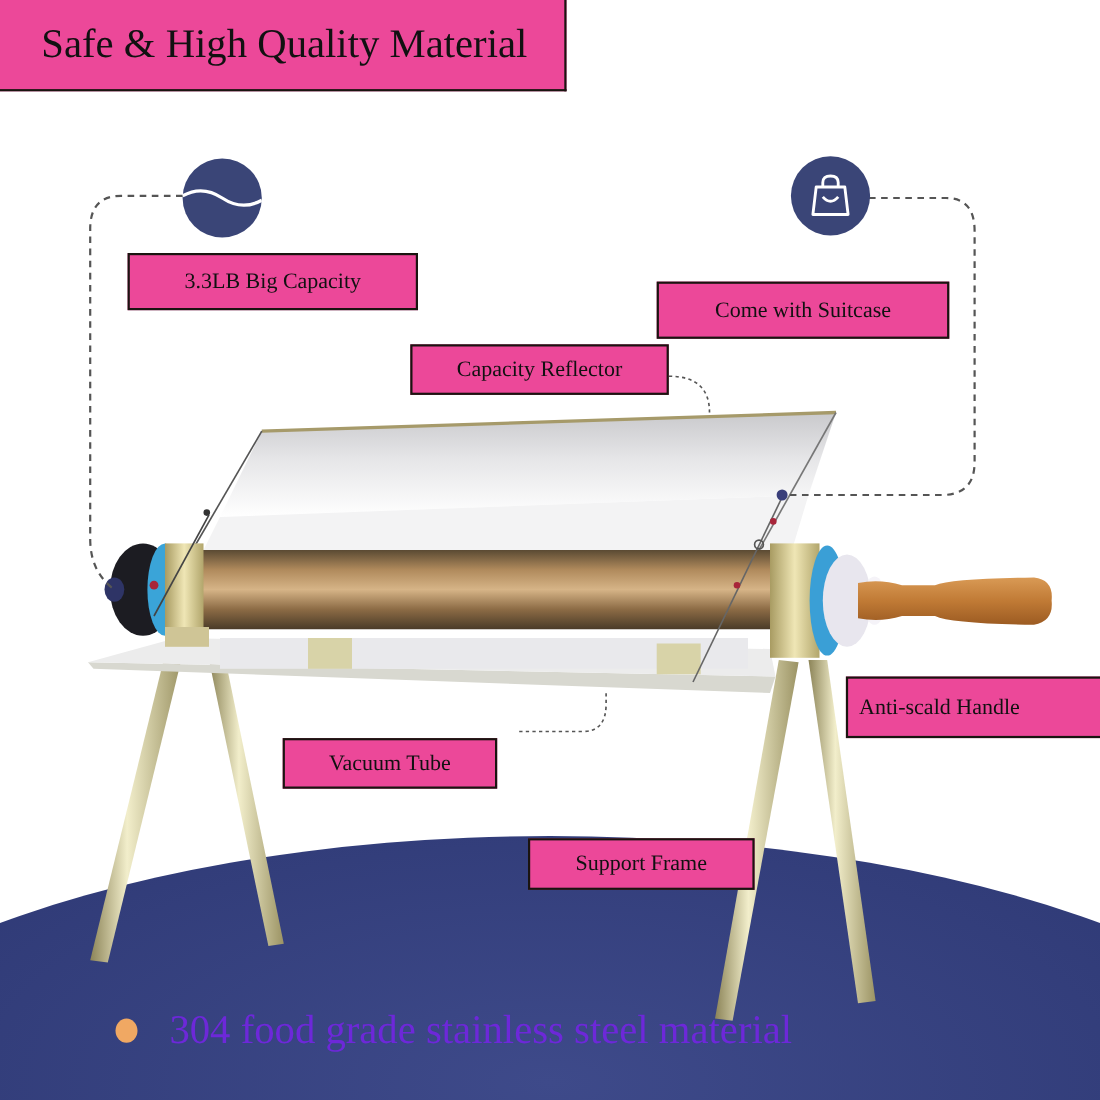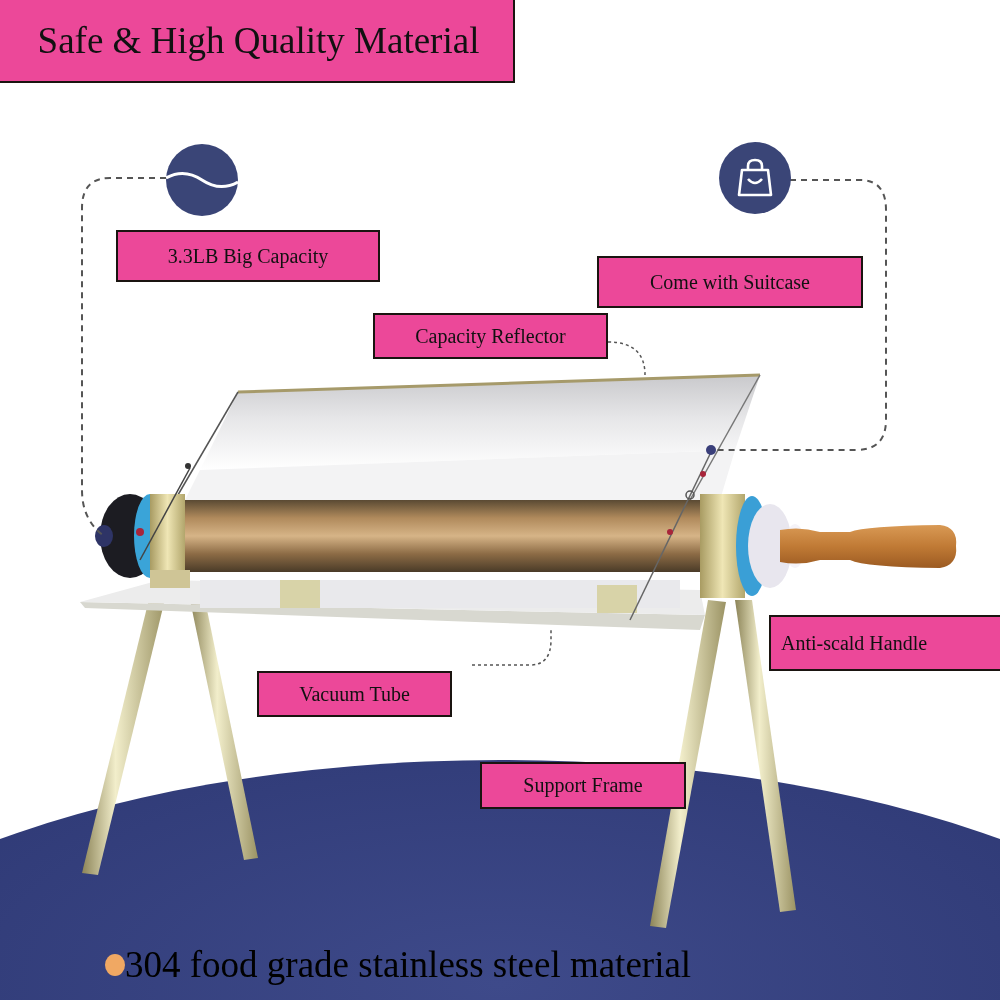--- a/index.html
+++ b/index.html
@@ -10,22 +10,22 @@
     font-family:"Liberation Serif","DejaVu Serif",serif; box-sizing:border-box;
     display:flex; align-items:center; justify-content:center; white-space:nowrap;
   }
   .title-banner { left:0; top:0; width:515px; height:83px; font-size:37px; border-left:none; border-top:none; padding-left:4px; }
   .lbl { font-size:20px; height:52px;font-family:Liberation Serif, serif; }
   .icon-circle {
     position:absolute; width:72px; height:72px; border-radius:50%; background:#3a4577;
     display:flex; align-items:center; justify-content:center;
   }
   .footer-text {
-    position:absolute; left:105px; top:915px; color:#000000; font-size:37px;
-    font-family:"Liberation Serif","DejaVu Serif",serif; display:flex; align-items:center; gap:0;margin-top:28px;
+    position:absolute; left:105px; top:915px; color:#6d28d9; font-size:37px;
+    font-family:"Liberation Serif","DejaVu Serif",serif; display:flex; align-items:center; gap:29px;
   }
   .bullet-dot { width:20px; height:22px; border-radius:50%; background:#f0a863; display:inline-block; }
 </style>
 </head>
 <body>
 
 <svg class="layer" viewBox="0 0 1000 1000" xmlns="http://www.w3.org/2000/svg">
   <defs>
     <radialGradient id="baseGrad" cx="50%" cy="35%" r="70%">
       <stop offset="0%" stop-color="#3e4a8a"></stop>

